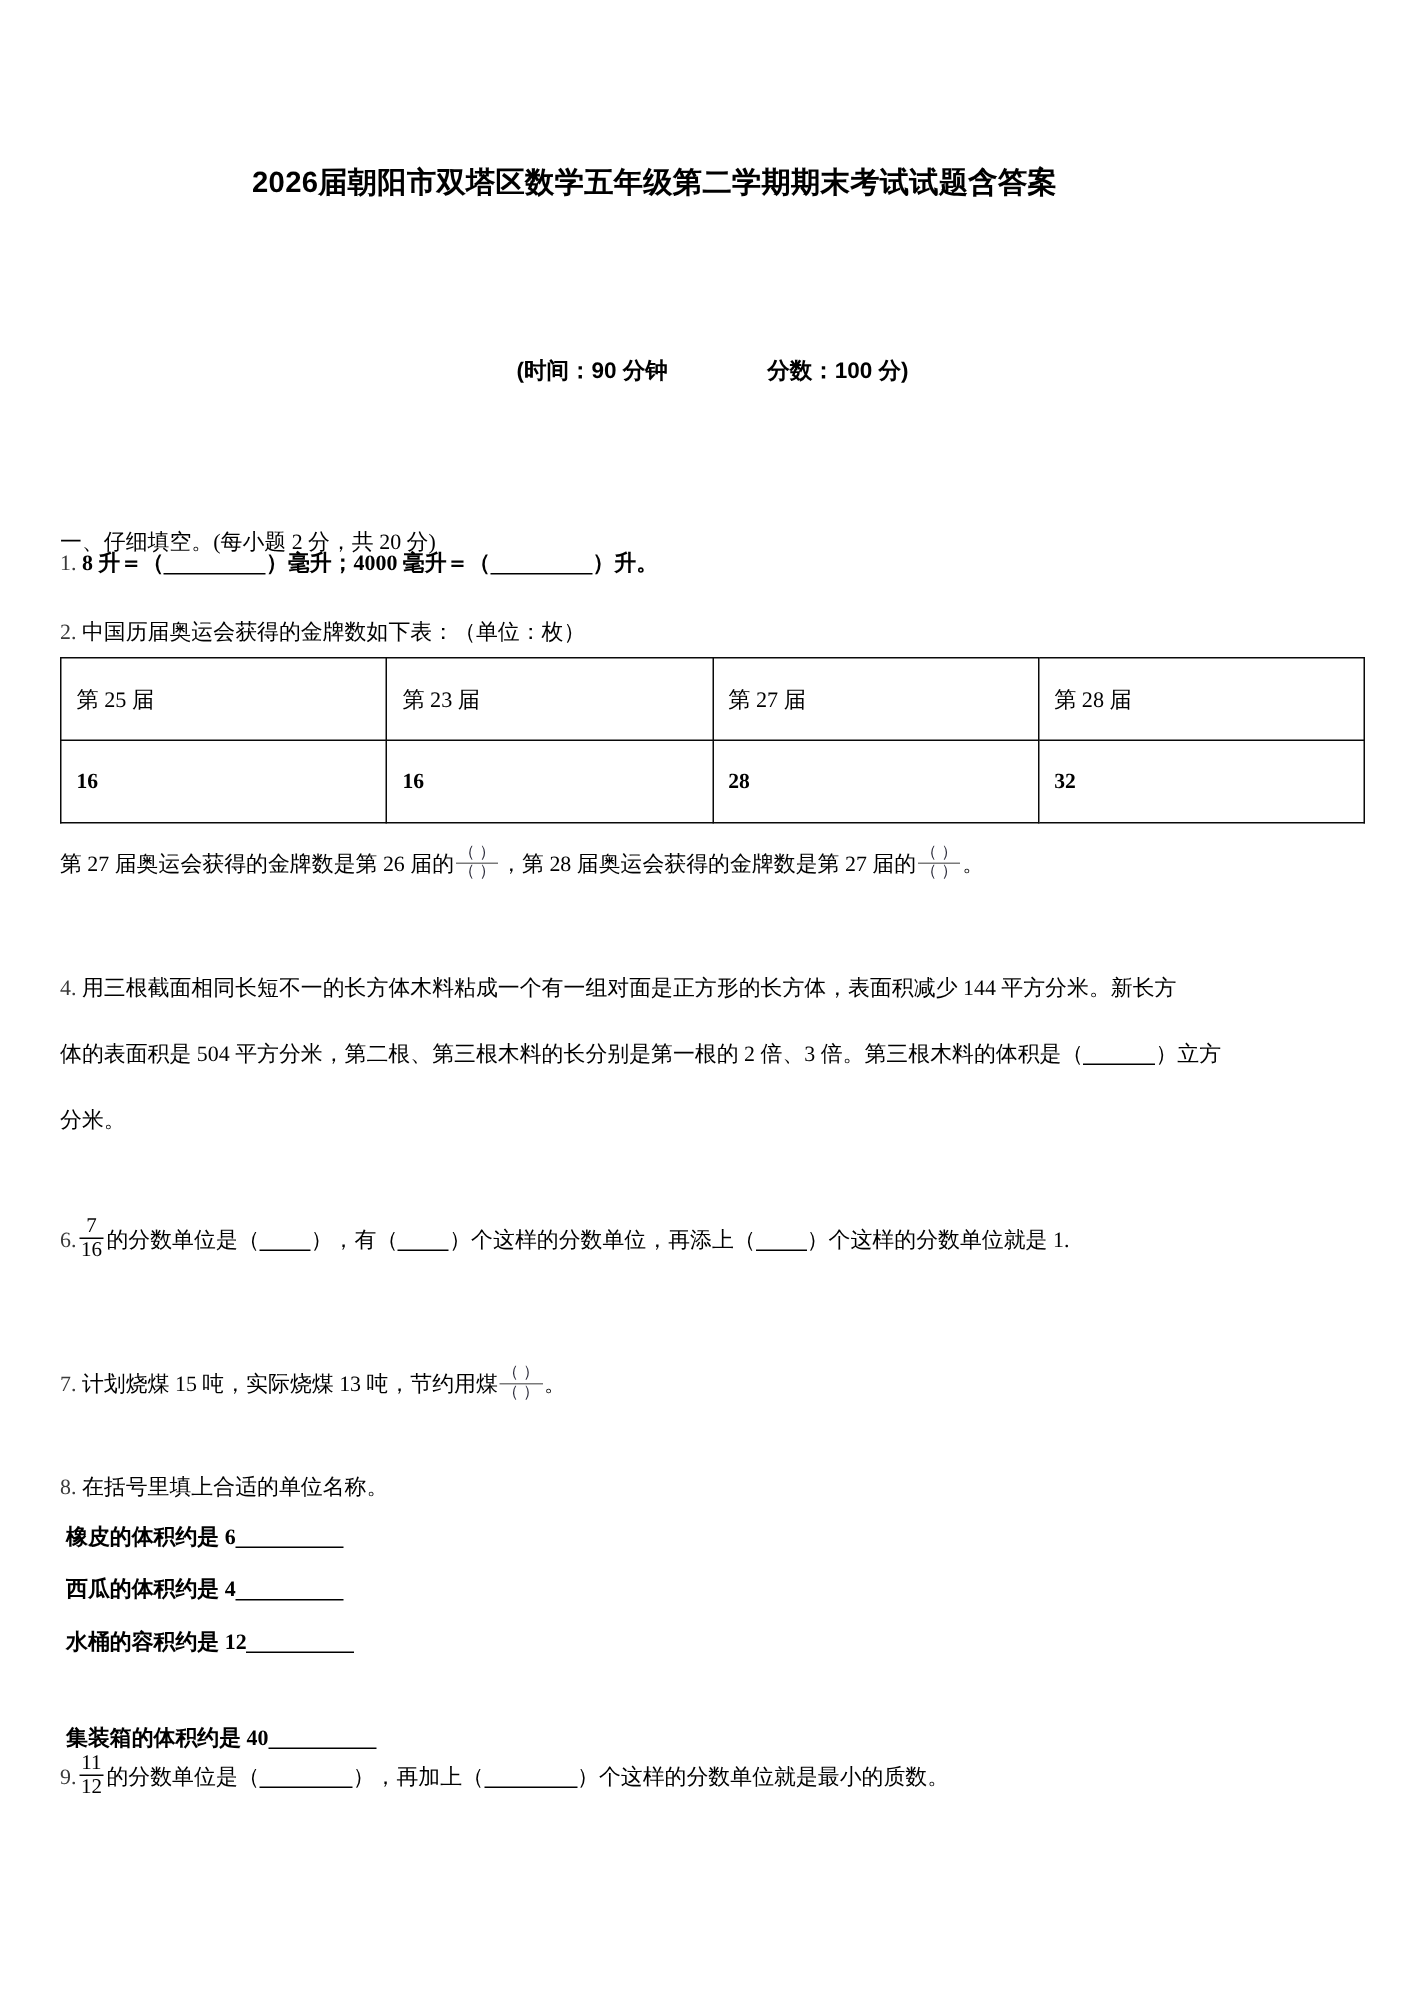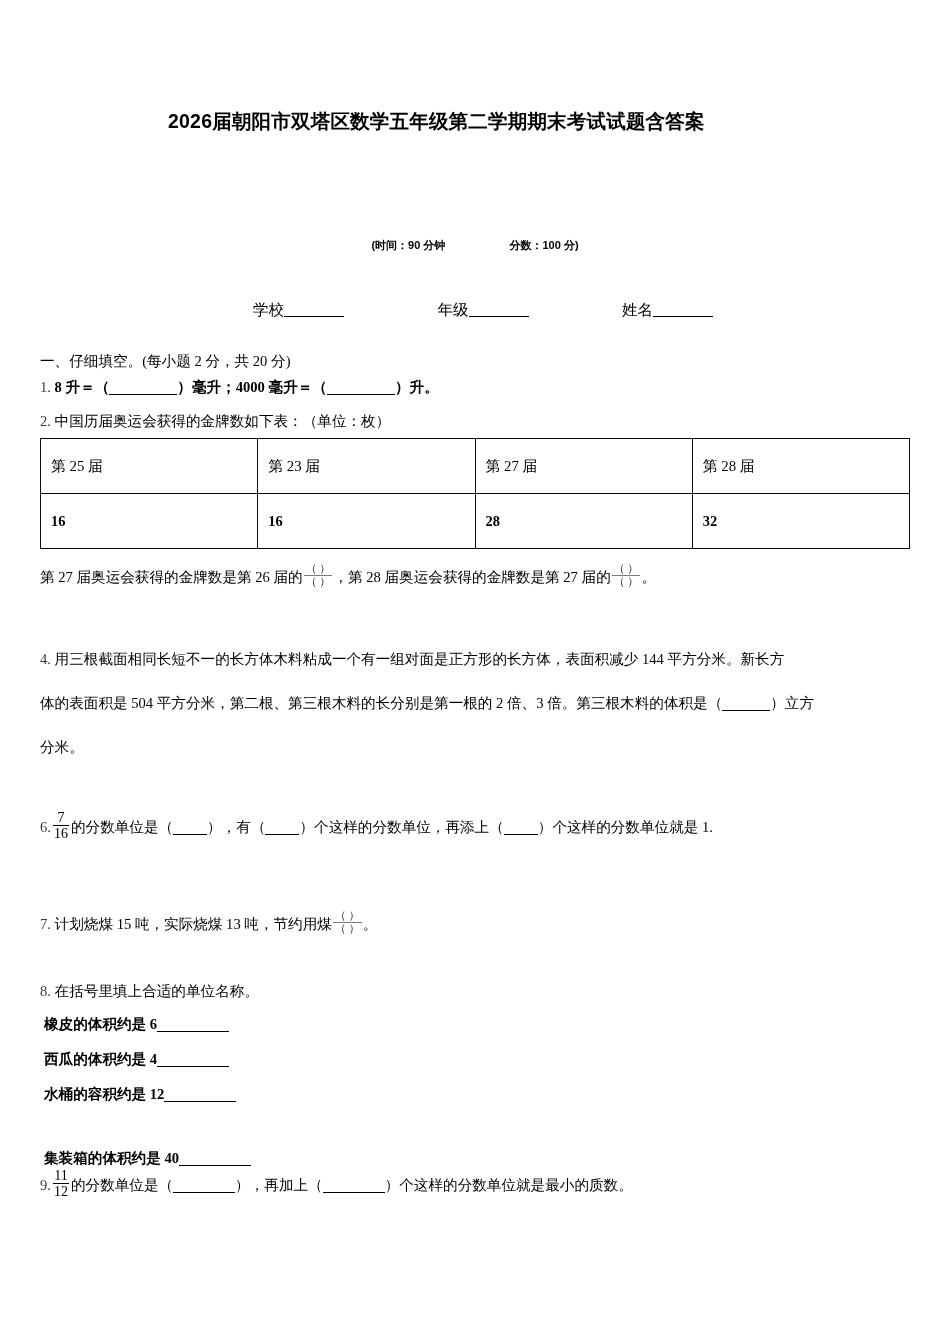--- a/index.html
+++ b/index.html
@@ -35,21 +35,21 @@
   }
 
   
   .meta-line {
     position: absolute;
     left: 0;
     top: 238px;
     width: 950px;
     text-align: center;
     font-family: "Liberation Sans", "DejaVu Sans", sans-serif;
-    font-size: 11px;
+    font-size: 15px;
     font-weight: bold;
   }
   .meta-line .gap { display: inline-block; width: 58px; }
 
   .field-row {
     position: absolute;
     left: 253px;
     top: 300px;
     width: 460px;
     font-size: 15.5px;
@@ -170,35 +170,24 @@
 <div class="page">
 
   <div class="doc-title">2026届朝阳市双塔区数学五年级第二学期期末考试试题含答案</div>
 
   <div class="meta-line">
     <span>(时间：90 分钟</span>
     <span class="gap"></span>
     <span>分数：100 分)</span>
   </div>
 
-  <div class="field-row">
-    <span class="field">
-      <span>学校</span><span class="blank-u bu-60"></span>
-    </span>
-    <span class="field">
-      <span>年级</span><span class="blank-u bu-60"></span>
-    </span>
-    <span class="field">
-      <span>姓名</span><span class="blank-u bu-60"></span>
-    </span>
-  </div>
 
   <div class="q-line" style="top:352px;">一、仔细填空。(每小题 2 分，共 20 分)</div>
 
-  <div class="q-line" style="top:378px;">
+  <div class="q-line" style="top:366px;">
     <span class="qnum">1.</span>
     <span class="bold">8 升＝（</span><span class="bl bl-68"></span><span class="bold">）毫升；4000 毫升＝（</span><span class="bl bl-68"></span><span class="bold">）升。</span>
   </div>
 
   <div class="q-line" style="top:412px;">
     <span class="qnum">2.</span>
     <span>中国历届奥运会获得的金牌数如下表：（单位：枚）</span>
   </div>
 
   <table class="medal-table">

